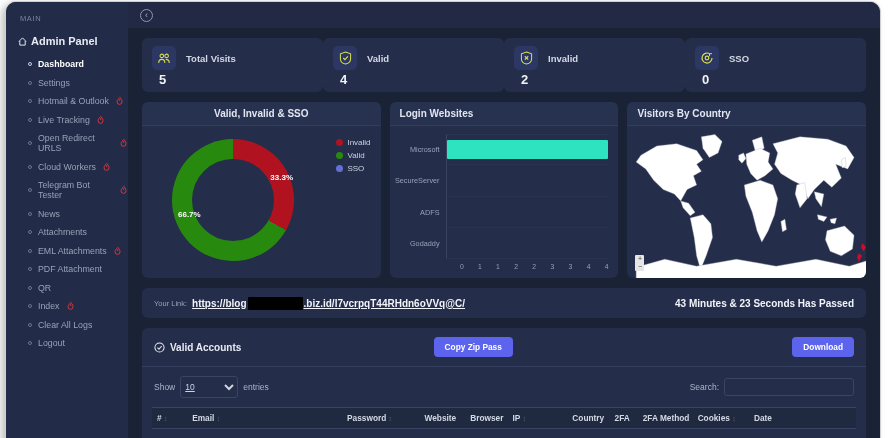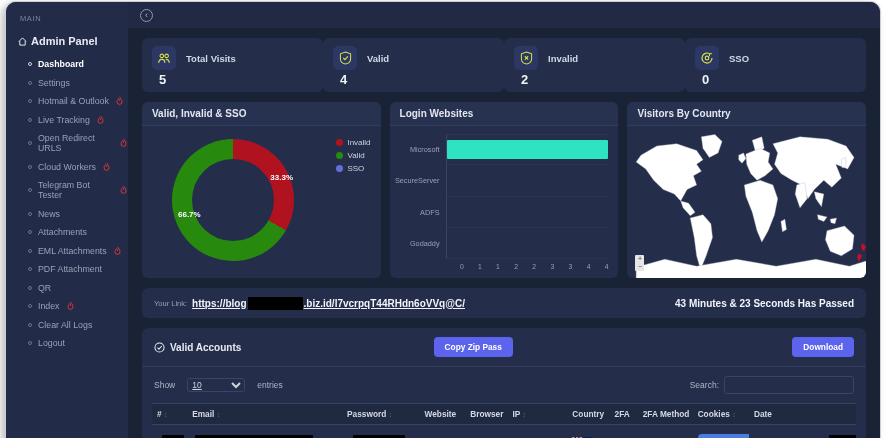--- a/index.html
+++ b/index.html
@@ -33,21 +33,21 @@
   .stat-ic { width:24px; height:24px; background:#2c3763; border-radius:5px; display:flex; align-items:center; justify-content:center; flex:none; }
   .stat-label { font-size:9.5px; color:#d3d8e4; font-weight:bold; }
   .stat-value { font-size:13px; font-weight:bold; color:#f0f2f7; margin:2px 0 0 7px; }
 
   
   .charts { display:flex; gap:9px; height:176px; }
   .card { background:#242d4a; border-radius:6px; overflow:hidden; }
   .card-head { padding:6px 10px; font-size:10px; font-weight:bold; color:#e2e6f0;
     border-bottom:1px solid #333d5e; background:#273150; }
   .chart-body { position:relative; height:calc(100% - 25px); }
-  .donut-card { flex:248; }
+  .donut-card { flex:248;text-align:center; }
   .bar-card { flex:238; }
   .map-card { flex:248; }
 
   .donut { position:absolute; left:30px; top:13px; width:122px; height:122px; border-radius:50%; }
   .donut-hole { position:absolute; inset:20px; border-radius:50%; background:#242d4a; }
   .slice-label { position:absolute; font-size:8px; font-weight:bold; color:#ffffff; }
   .sl-0 { right:1px; top:28%; }
   .sl-1 { left:6px; top:58%; }
   .legend { position:absolute; right:10px; top:12px; display:flex; flex-direction:column; gap:4px; }
   .legend-item { display:flex; align-items:center; gap:4px; font-size:8px; color:#cfd4e0; }
@@ -76,21 +76,21 @@
   
   .accounts { background:#242d4a; border-radius:6px 6px 0 0; flex:none; }
   .acc-head { display:flex; align-items:center; padding:9px 12px; border-bottom:1px solid #333d5e; }
   .acc-title { display:flex; align-items:center; gap:5px; font-size:10px; font-weight:bold; color:#e8eaf2; flex:1; }
   .btn { border:none; border-radius:4px; color:#fff; font-weight:bold; font-size:8.3px; padding:5px 11px;
     cursor:pointer; font-family:"Liberation Sans", sans-serif; }
   .btn-indigo { background:#5c64ee; }
   .acc-head .spacer { flex:1; }
   .acc-controls { display:flex; align-items:center; padding:9px 12px; font-size:8.5px; color:#aeb5c8; }
   .page-select { background:transparent; color:#cfd4e0; border:1px solid #3a4464; border-radius:3px;
-    font-size:8.5px; margin:0 12px; width:58px; height:14px;text-decoration:underline; }
+    font-size:8.5px; margin:0 5px; width:58px; height:22px;text-decoration:underline; }
   .search-wrap { margin-left:auto; display:flex; align-items:center; gap:5px; }
   .search-input { width:130px; height:18px; background:transparent; border:1px solid #3a4464; border-radius:3px; color:#cfd4e0; }
   table { width:calc(100% - 20px); margin:0 10px; border-collapse:collapse; table-layout:fixed; }
   th { background:#1f2940; color:#d4d9e6; font-size:8.3px; text-align:left; padding:5px 5px;
     border-top:1px solid #3a4462; border-bottom:1px solid #3a4462; white-space:nowrap; overflow:hidden; }
   th .sort { opacity:.3; font-size:7px; }
   td { font-size:8.5px; color:#ccd1e0; padding:9px 5px; border-bottom:1px solid #3a4462; white-space:nowrap; overflow:hidden; }
   .btn-cookie { background:#4a7de0; font-size:7.8px; padding:4px 8px; }
   .flag { width:20px; height:12px; display:block; }
   svg { display:block; }

